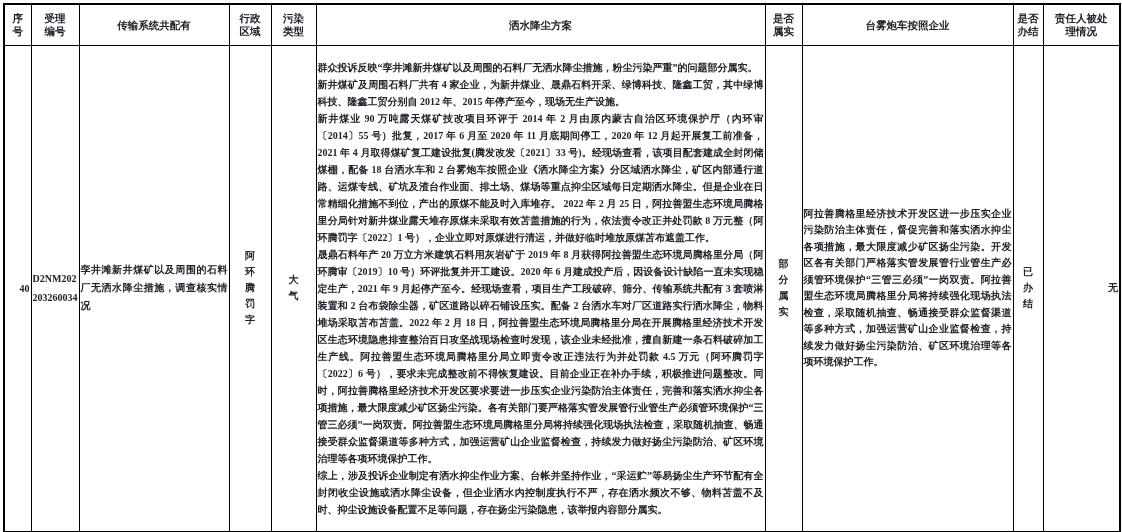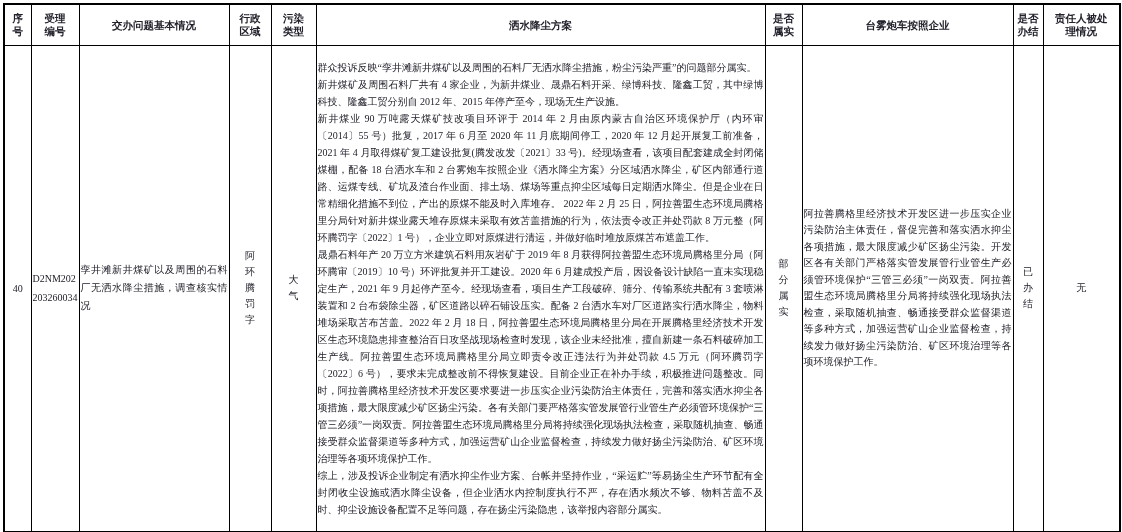--- a/index.html
+++ b/index.html
@@ -31,24 +31,25 @@
   table.report th {
     font-weight: bold;
     font-size: 10.5px;
     line-height: 13px;
     text-align: center;
     white-space: pre-line;
     height: 38px;
   }
   table.report td {
     font-size: 10px;
+    font-weight: bold;
   }
   tr.data-row { height: 486px; }
   .center {
-    text-align: center;
+    text-align: right;
   }
   .serial { font-size: 10px; }
   .acceptance {
     word-break: break-all;
     text-align: left;
     font-size: 10px;
     line-height: 19px;
     padding: 1px 4px;
   }
   .problem {
@@ -96,21 +97,21 @@
     <col style="width:211px">
     <col style="width:30px">
     <col style="width:77px">
   </colgroup>
   <thead>
     <tr>
       <th>序
 号</th>
       <th>受理
 编号</th>
-      <th>交办问题基本情况</th>
+      <th>传输系统共配有</th>
       <th>行政
 区域</th>
       <th>污染
 类型</th>
       <th>洒水降尘方案</th>
       <th>是否
 属实</th>
       <th>台雾炮车按照企业</th>
       <th>是否
 办结</th>

